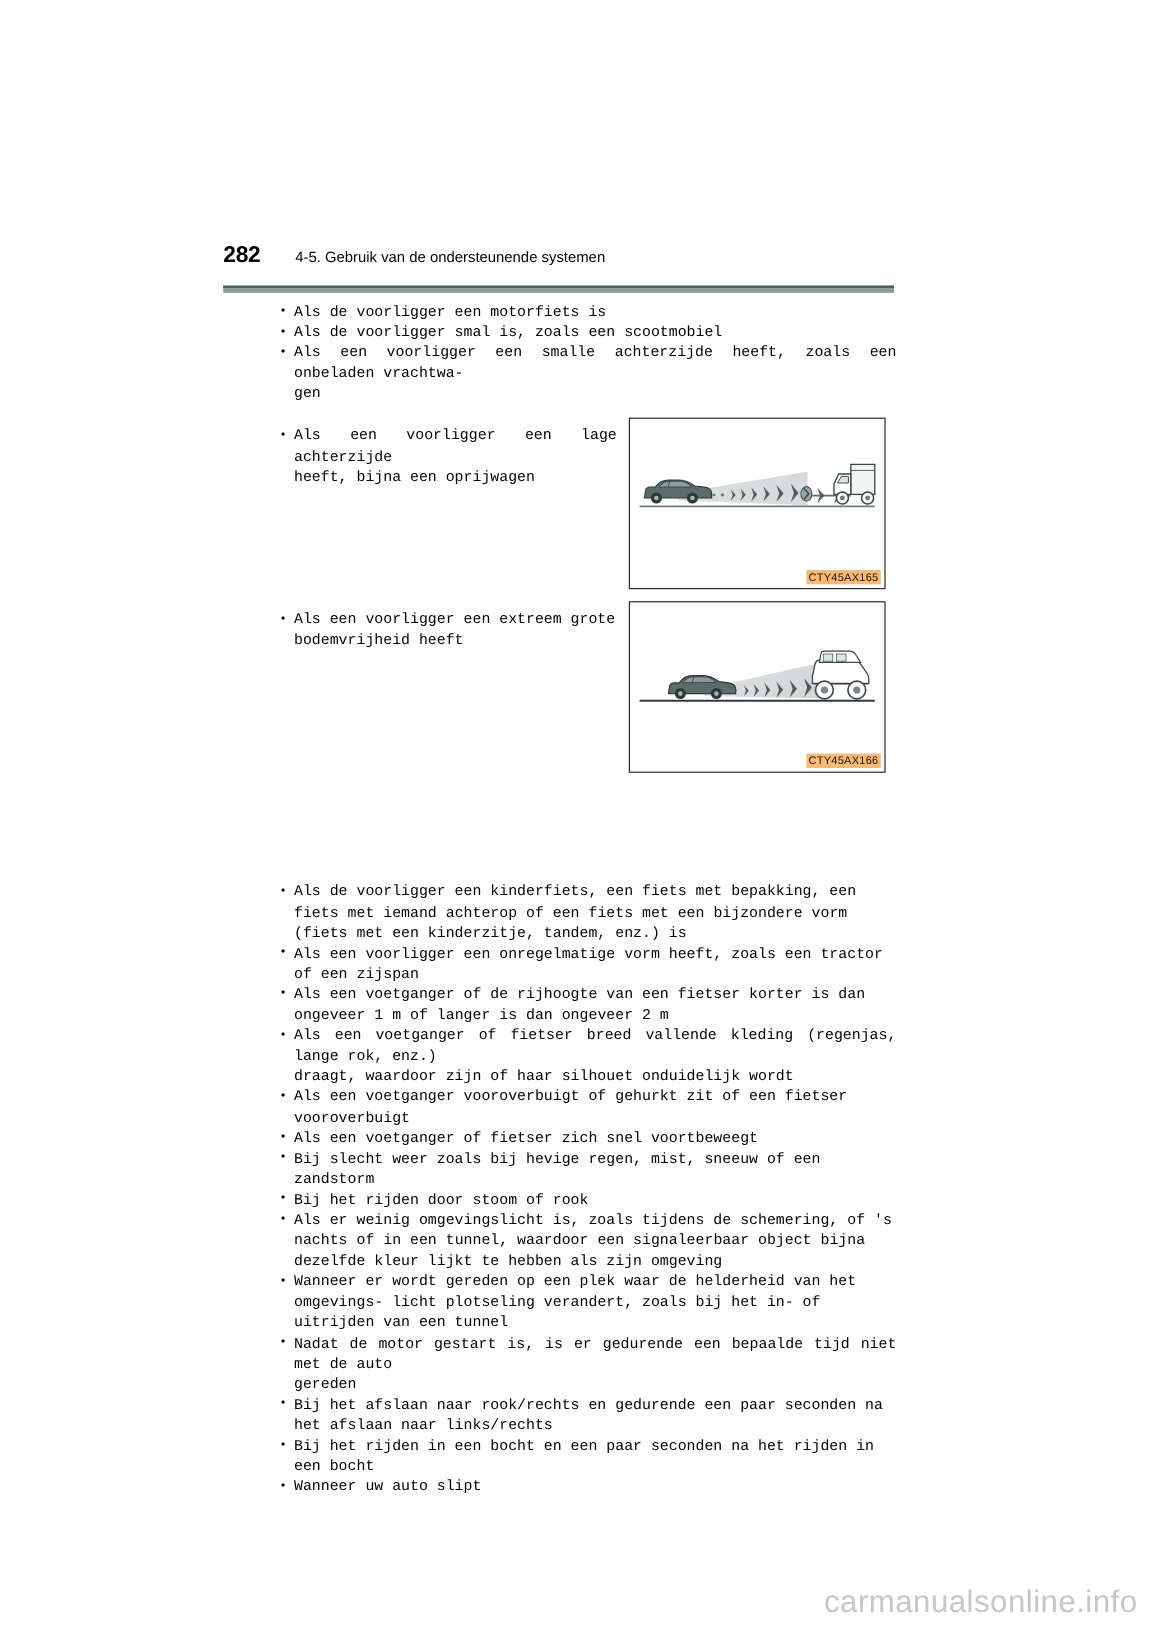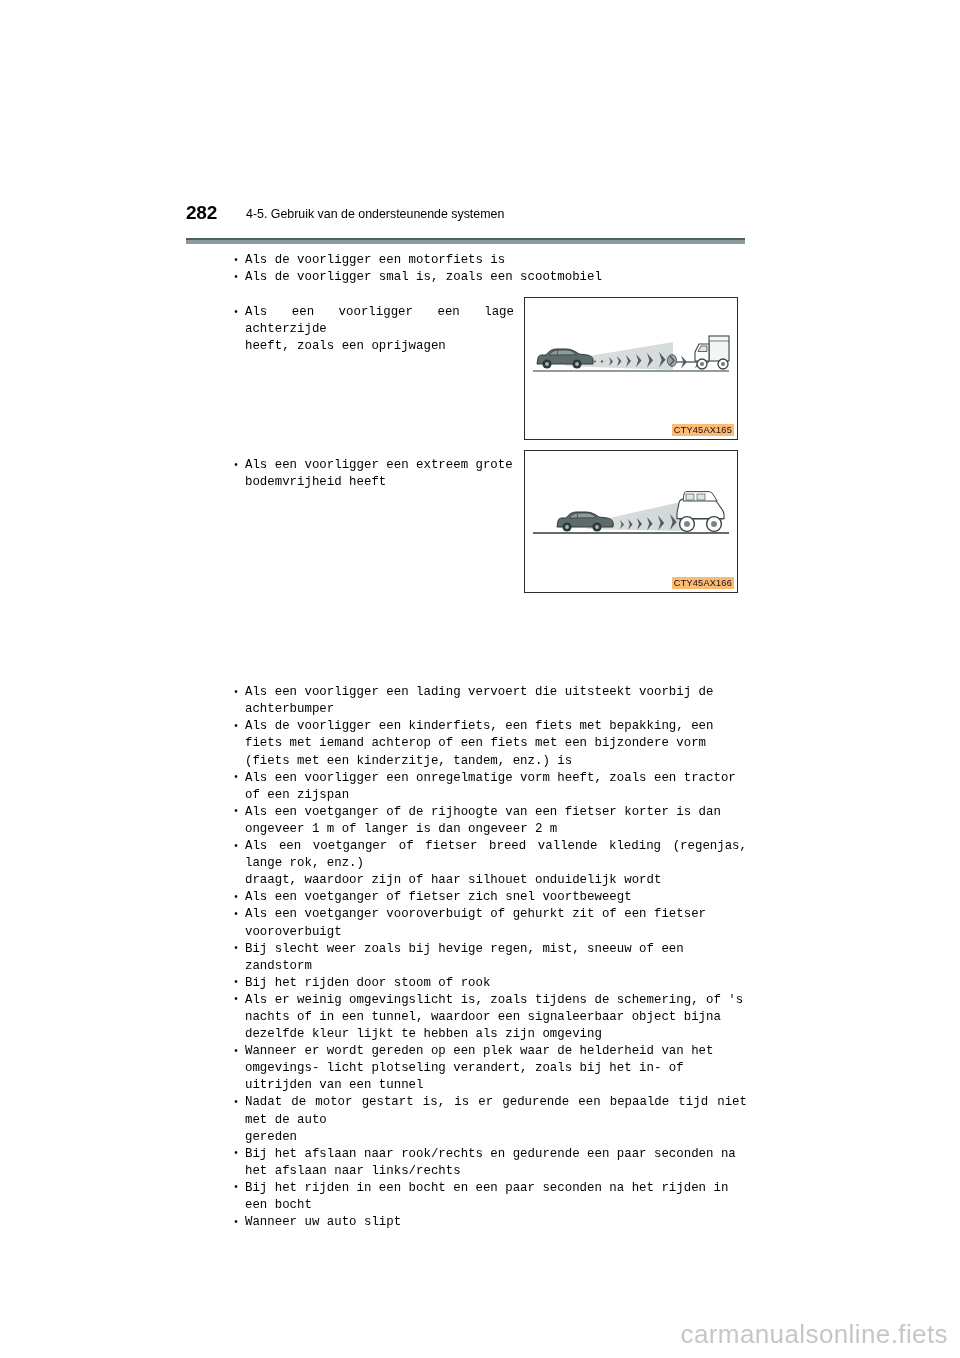--- a/index.html
+++ b/index.html
@@ -147,28 +147,31 @@
 
   <div class="content">
 
     <ul class="bullets">
       <li>
         <span>Als de voorligger een motorfiets is</span>
       </li>
       <li>
         <span>Als de voorligger smal is, zoals een scootmobiel</span>
       </li>
+      <li class="justify">
+        <span>Als een voorligger een smalle achterzijde heeft, zoals een onbeladen vrachtwa-</span><span class="line-last">gen</span>
+      </li>
     </ul>
 
     <div style="position:relative;height:378px;margin-top:18px;">
 
       <ul class="bullets fig-text" style="position:absolute;left:0;top:0;width:282px;">
         <li class="justify">
           <span>Als een voorligger een lage achterzijde</span>
-          <span class="line-last">heeft, zoals een oprijwagen</span>
+          <span class="line-last">heeft, bijna een oprijwagen</span>
         </li>
       </ul>
 
       <div class="figure-box" style="left:292px;top:-7px;width:214px;height:143px;">
         <svg width="212" height="141" viewBox="0 0 212 141">
           <defs>
             <linearGradient id="beam1" x1="0" y1="0" x2="1" y2="0">
               <stop offset="0" stop-color="#d9dddd" stop-opacity="0.95"></stop>
               <stop offset="1" stop-color="#c9cfd0" stop-opacity="0.75"></stop>
             </linearGradient>
@@ -289,37 +292,36 @@
             <circle cx="42" cy="76" r="1.9" fill="#aab4b4"></circle>
             <circle cx="72" cy="76" r="4.6" fill="#2d3838"></circle>
             <circle cx="72" cy="76" r="1.9" fill="#aab4b4"></circle>
           </g>
         </svg>
         <div class="figure-caption">CTY45AX166</div>
       </div>
     </div>
 
     <ul class="bullets" style="margin-top:2px;">
-      <li><span>Als een voorligger een lading vervoert die uitsteekt voorbij de achterbumper</span></li>
       <li>
         <span>Als de voorligger een kinderfiets, een fiets met bepakking, een fiets met iemand</span>
         <span class="line-last">achterop of een fiets met een bijzondere vorm (fiets met een kinderzitje, tandem,</span>
         <span class="line-last">enz.) is</span>
       </li>
       <li><span>Als een voorligger een onregelmatige vorm heeft, zoals een tractor of een zijspan</span></li>
       <li>
         <span>Als een voetganger of de rijhoogte van een fietser korter is dan ongeveer 1 m of</span>
         <span class="line-last">langer is dan ongeveer 2 m</span>
       </li>
       <li class="justify">
         <span>Als een voetganger of fietser breed vallende kleding (regenjas, lange rok, enz.)</span>
         <span class="line-last">draagt, waardoor zijn of haar silhouet onduidelijk wordt</span>
       </li>
+      <li><span>Als een voetganger vooroverbuigt of gehurkt zit of een fietser vooroverbuigt</span></li>
       <li><span>Als een voetganger of fietser zich snel voortbeweegt</span></li>
-      <li><span>Als een voetganger vooroverbuigt of gehurkt zit of een fietser vooroverbuigt</span></li>
       <li><span>Bij slecht weer zoals bij hevige regen, mist, sneeuw of een zandstorm</span></li>
       <li><span>Bij het rijden door stoom of rook</span></li>
       <li>
         <span>Als er weinig omgevingslicht is, zoals tijdens de schemering, of 's nachts of in een</span>
         <span class="line-last">tunnel, waardoor een signaleerbaar object bijna dezelfde kleur lijkt te hebben als</span>
         <span class="line-last">zijn omgeving</span>
       </li>
       <li>
         <span>Wanneer er wordt gereden op een plek waar de helderheid van het omgevings-</span>
         <span class="line-last">licht plotseling verandert, zoals bij het in- of uitrijden van een tunnel</span>
@@ -331,14 +333,14 @@
       <li>
         <span>Bij het afslaan naar rook/rechts en gedurende een paar seconden na het afslaan</span>
         <span class="line-last">naar links/rechts</span>
       </li>
       <li><span>Bij het rijden in een bocht en een paar seconden na het rijden in een bocht</span></li>
       <li><span>Wanneer uw auto slipt</span></li>
     </ul>
 
   </div>
 
-  <div class="watermark">carmanualsonline.fiets</div>
+  <div class="watermark">carmanualsonline.info</div>
 </div>
 
 </body></html>

